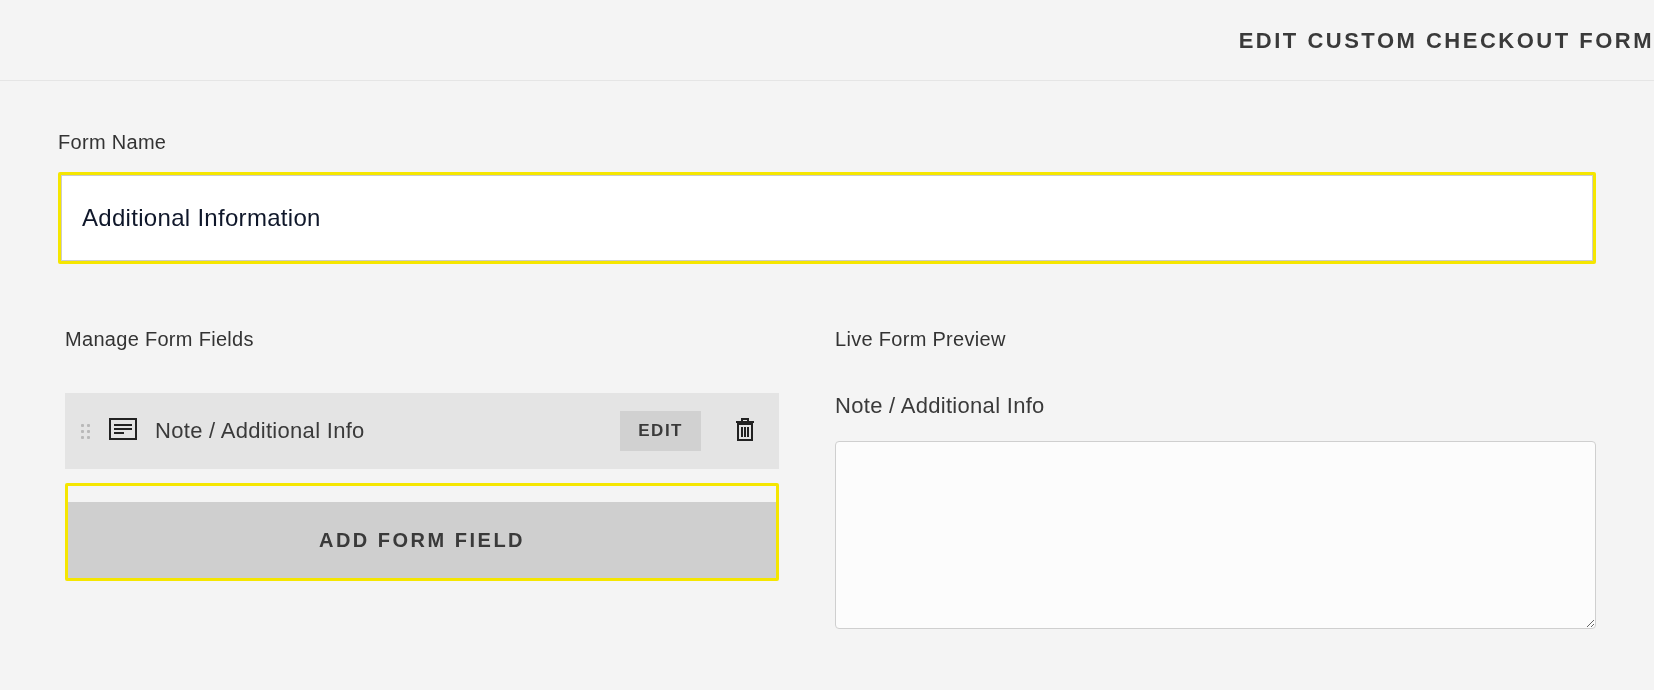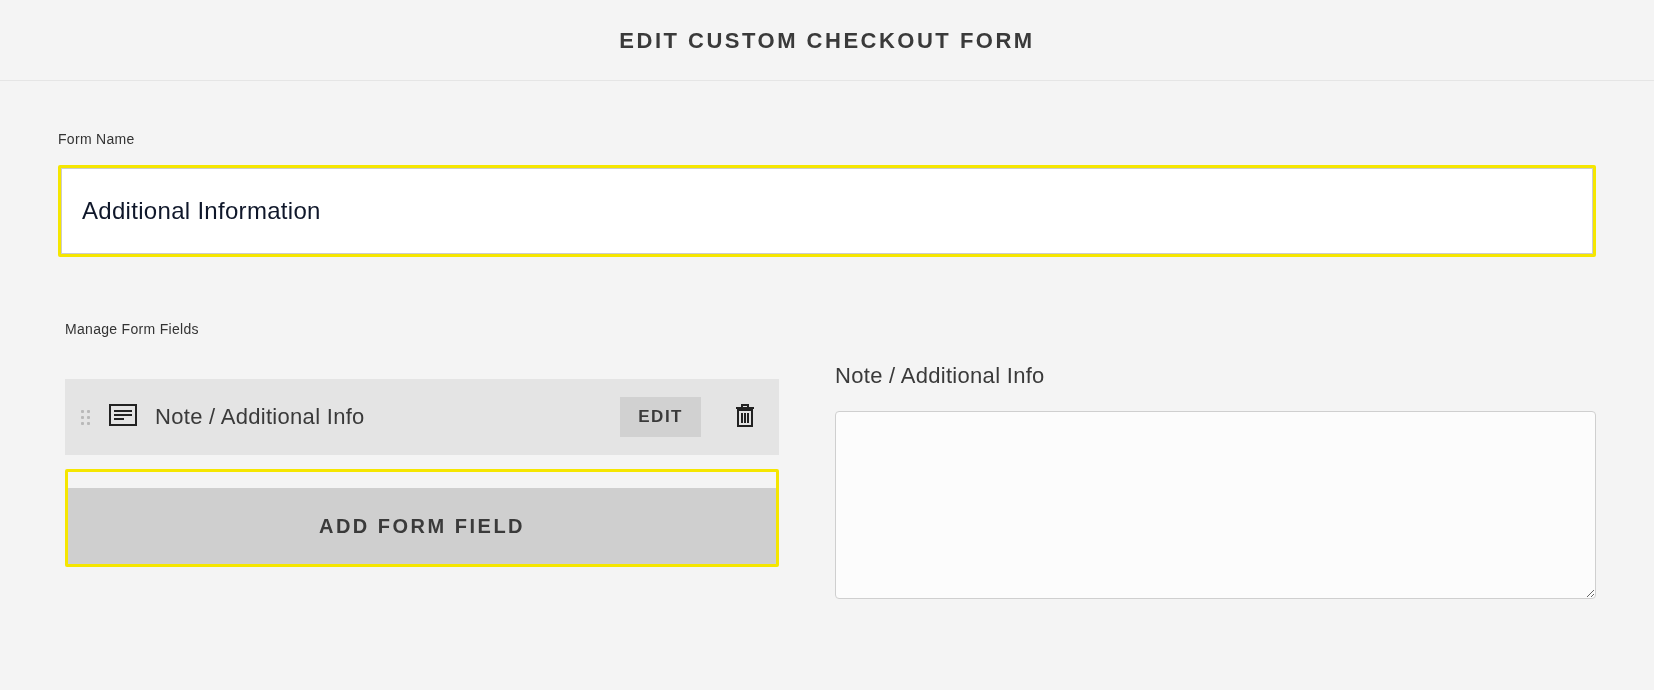--- a/index.html
+++ b/index.html
@@ -4,35 +4,35 @@
 <style>
   * { box-sizing: border-box; margin: 0; padding: 0; }
   html, body { width: 100%; height: 100%; }
   body {
     background: #f4f4f4;
     font-family: "Helvetica Neue", Helvetica, Arial, sans-serif;
     color: #2c2c2c;
     -webkit-font-smoothing: antialiased;
   }
   .header {
-    text-align: center;
+    text-align: right;
     padding: 28px 0 26px 0;
     border-bottom: 1px solid #e5e5e5;
   }
   .header-title {
     font-size: 22px;
     letter-spacing: 2.5px;
     font-weight: 600;
     color: #3a3a3a;
   }
   .content {
     padding: 50px 58px 40px 58px;
   }
   .label {
-    font-size: 14px;
+    font-size: 20px;
     color: #333;
     letter-spacing: 0.3px;
     margin-bottom: 18px;
     font-weight: 500;
   }
   .highlight-box {
     border: 3px solid #f5e600;
     border-radius: 2px;
   }
   .form-name-input {
@@ -203,20 +203,21 @@
           </button>
         </div>
       </div>
 
       <div class="highlight-box add-field-wrap">
         <button class="add-field-btn">ADD FORM FIELD</button>
       </div>
     </div>
 
     <div class="col col-right">
+      <div class="label">Live Form Preview</div>
       <div class="preview-area">
         <div class="preview-label">Note / Additional Info</div>
         <textarea class="preview-textarea" style=""></textarea>
       </div>
     </div>
   </div>
 
 </div>
 
 </body></html>

